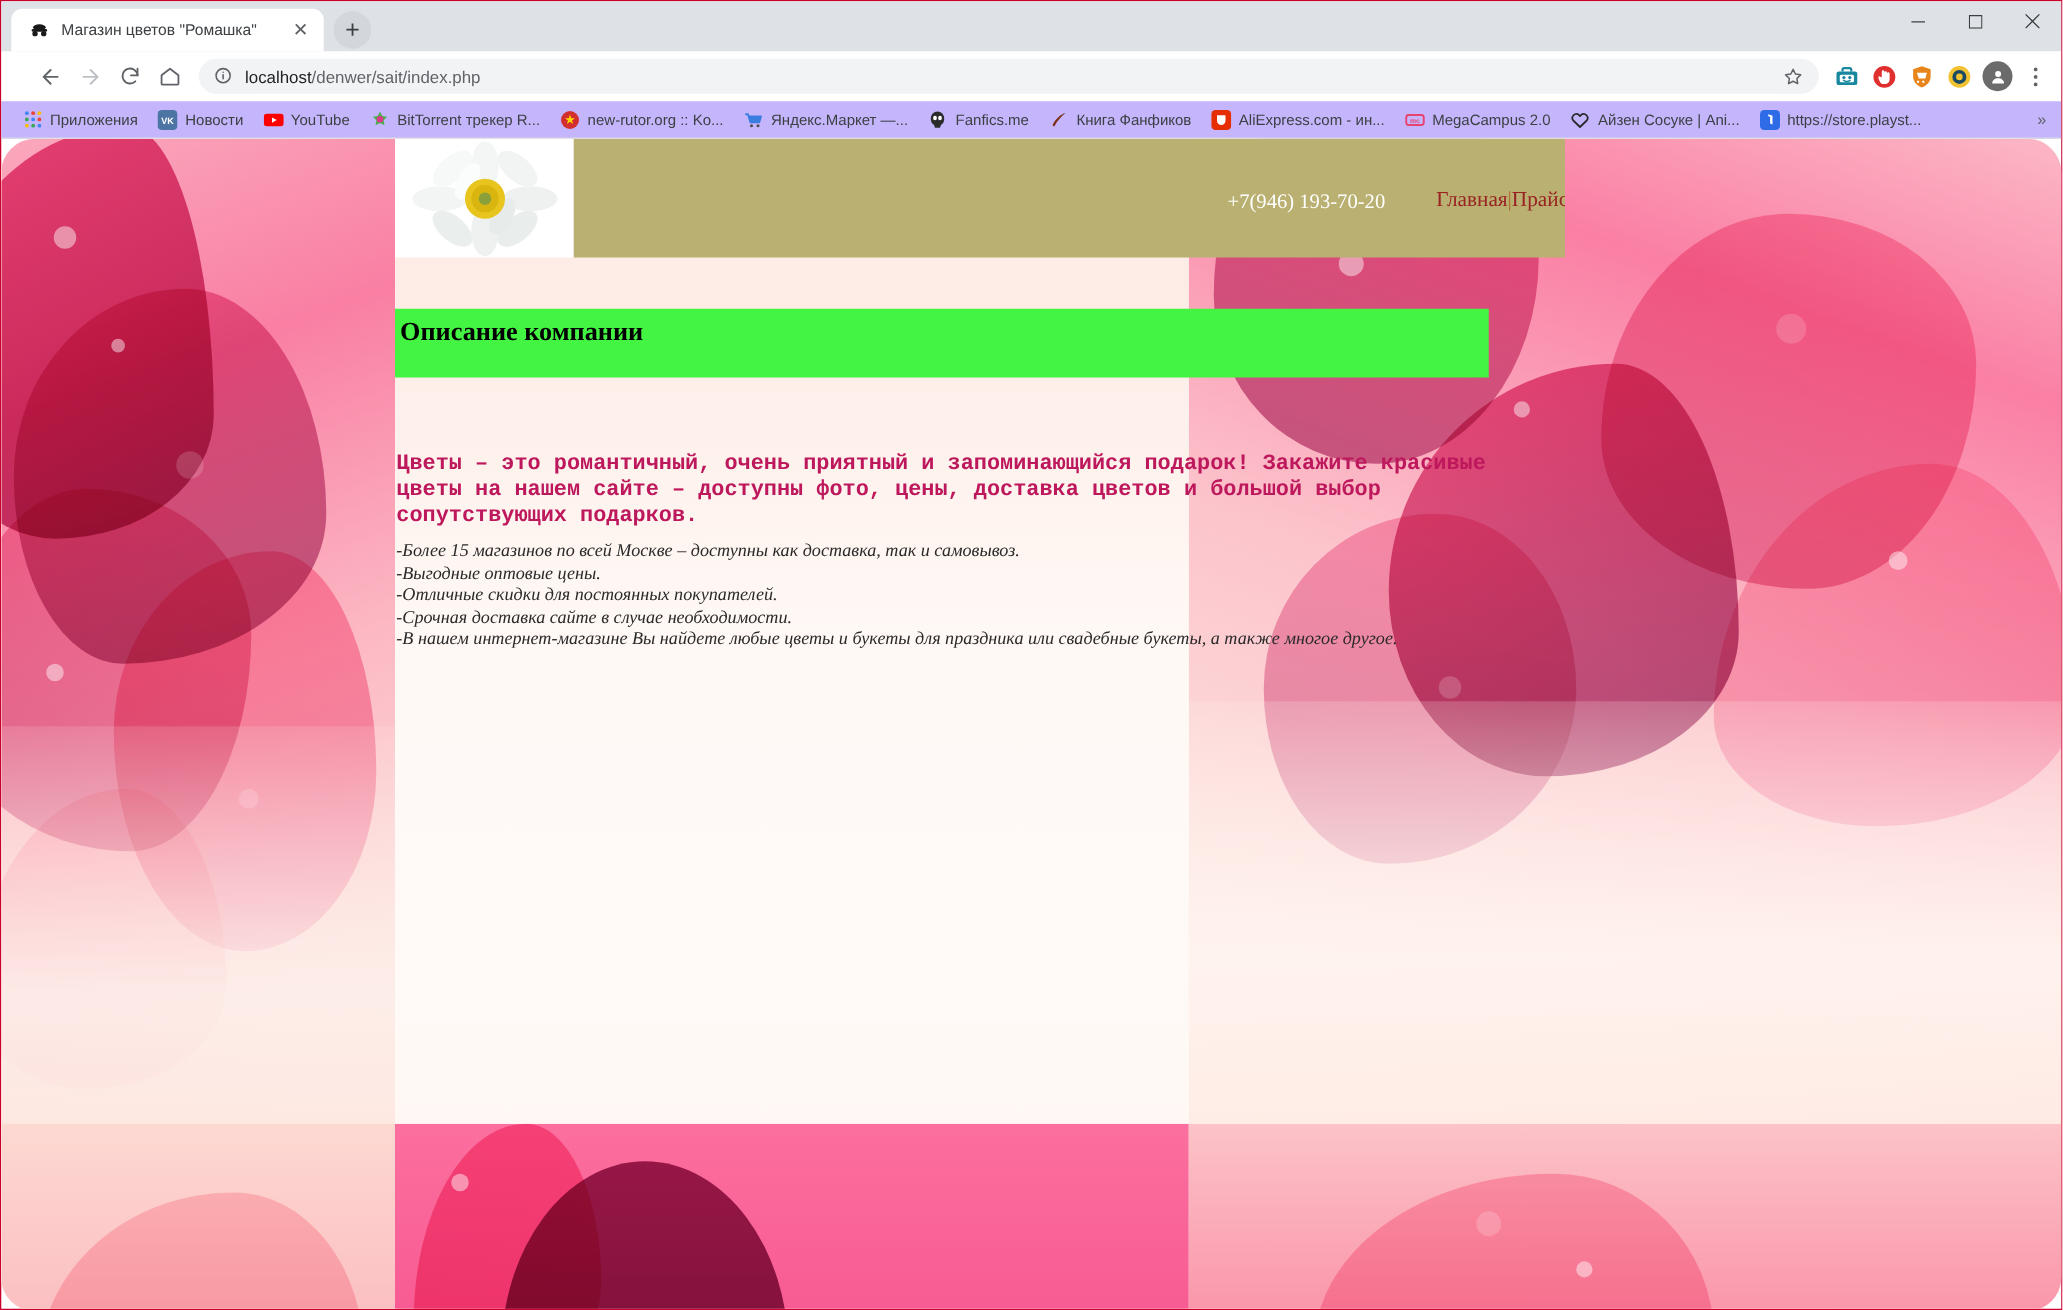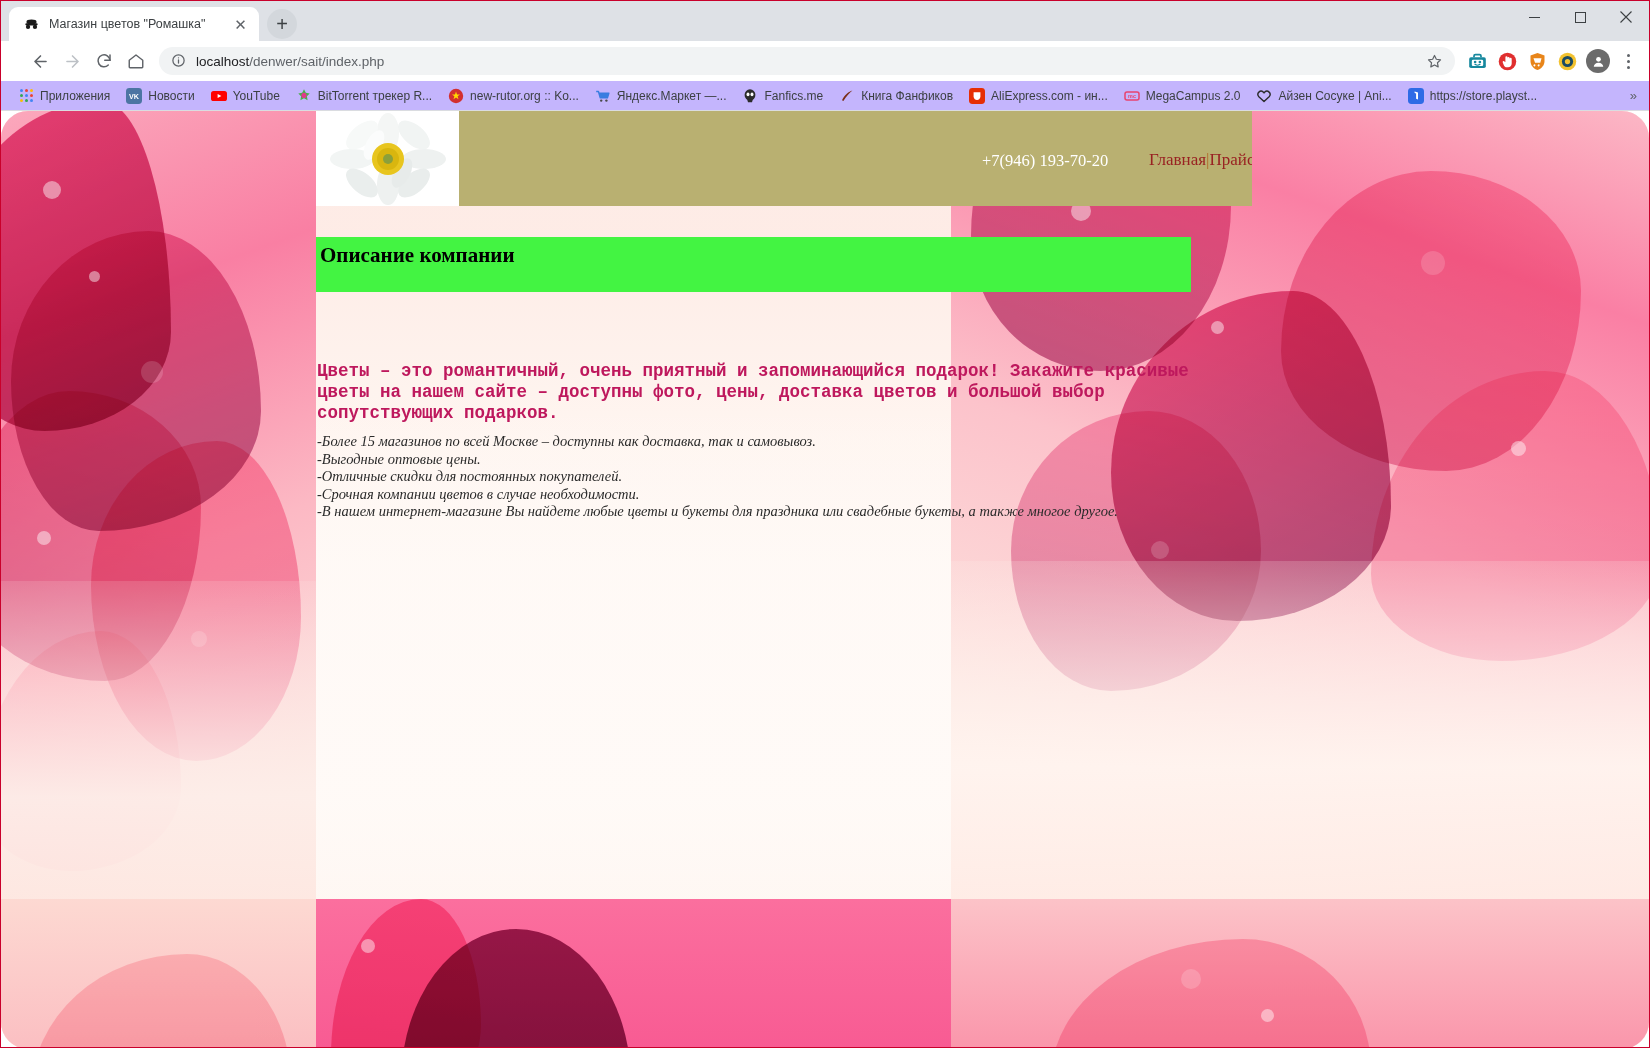--- a/index.html
+++ b/index.html
@@ -682,28 +682,28 @@
             </g>
           </svg>
         </div>
         <div class="header-bar">
           <div class="phone">+7(946) 193-70-20</div>
           <div class="navlinks"><a>Главная</a><span class="sep">|</span><a>Прайс-лист</a></div>
         </div>
       </div>
     </div>
 
-    <div class="section-title" style="position:absolute;left:315px;top:126px;width:875px;height:55px;background:#43f442;">
+    <div class="section-title" style="position:absolute;left:315px;top:136px;width:875px;height:55px;background:#43f442;">
       <span>Описание компании</span>
     </div>
 
     <div class="lead" style="position:absolute;left:316px;top:250px;width:872px;">Цветы – это романтичный, очень приятный и запоминающийся подарок! Закажите красивые цветы на нашем сайте – доступны фото, цены, доставка цветов и большой выбор сопутствующих подарков.</div>
 
     <div class="bullets" style="position:absolute;left:316px;top:322px;width:900px;">
       <div>-Более 15 магазинов по всей Москве – доступны как доставка, так и самовывоз.</div>
       <div>-Выгодные оптовые цены.</div>
       <div>-Отличные скидки для постоянных покупателей.</div>
-      <div>-Срочная компании цветов в случае необходимости.</div>
+      <div>-Срочная доставка сайте в случае необходимости.</div>
       <div>-В нашем интернет-магазине Вы найдете любые цветы и букеты для праздника или свадебные букеты, а также многое другое.</div>
     </div>
 
   </div>
 </div>
 
 </body></html>

